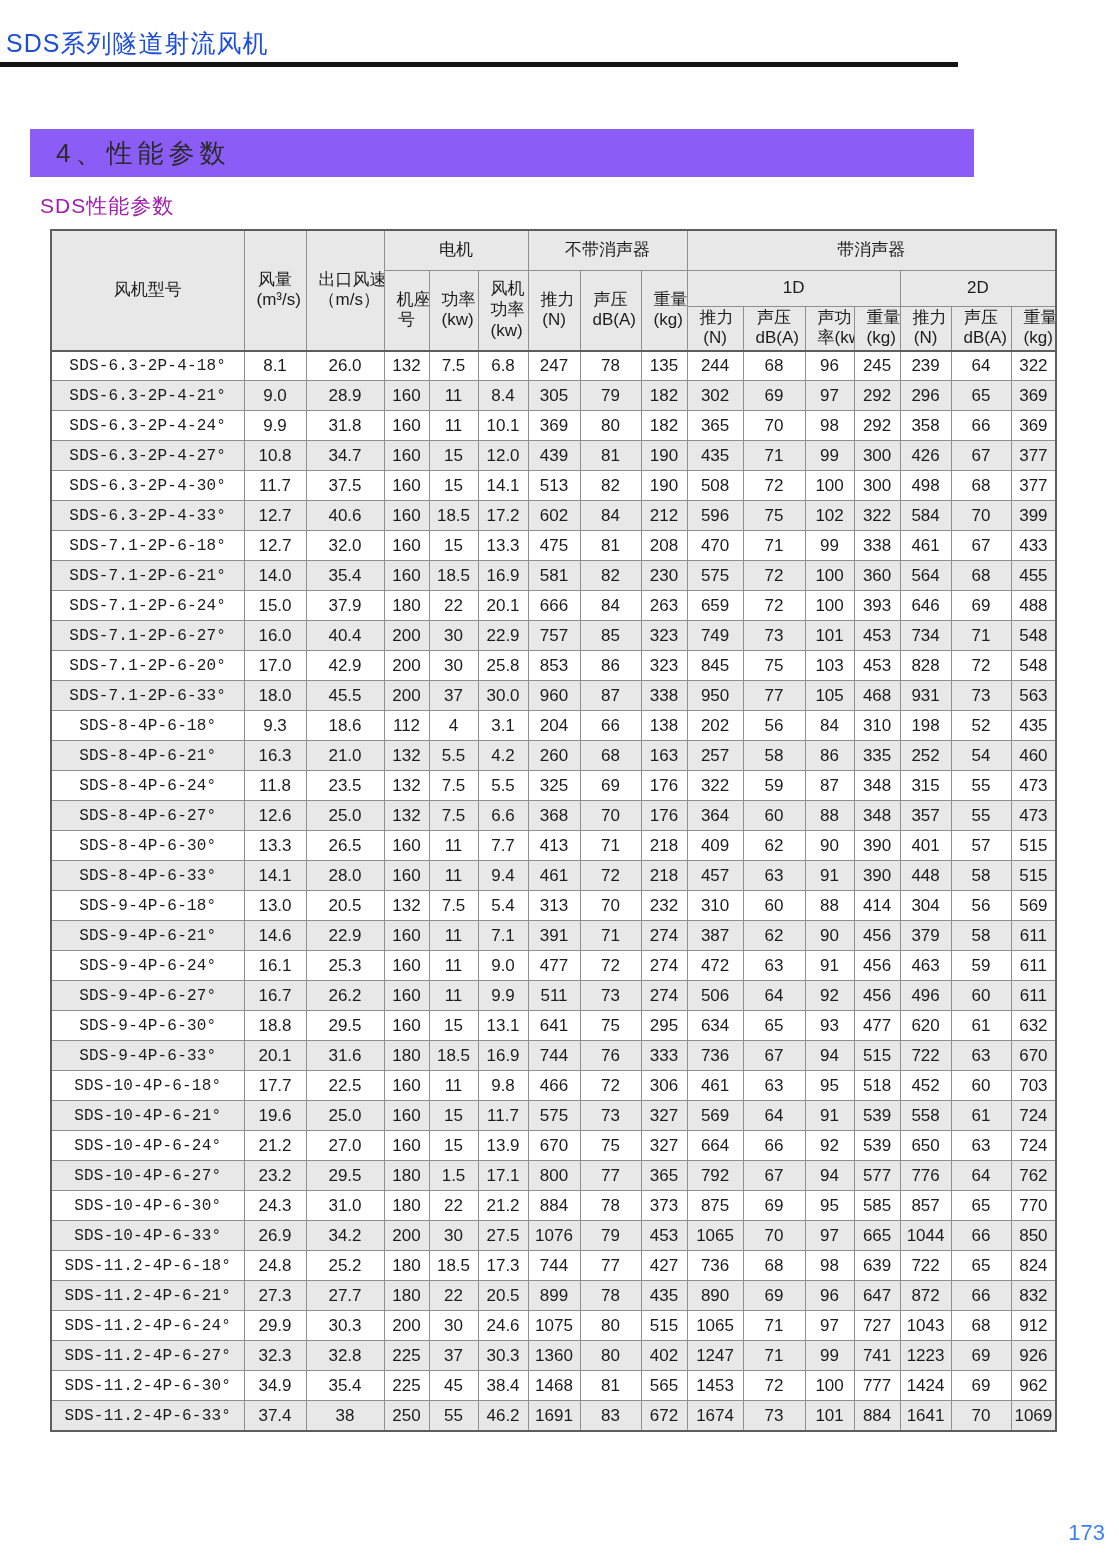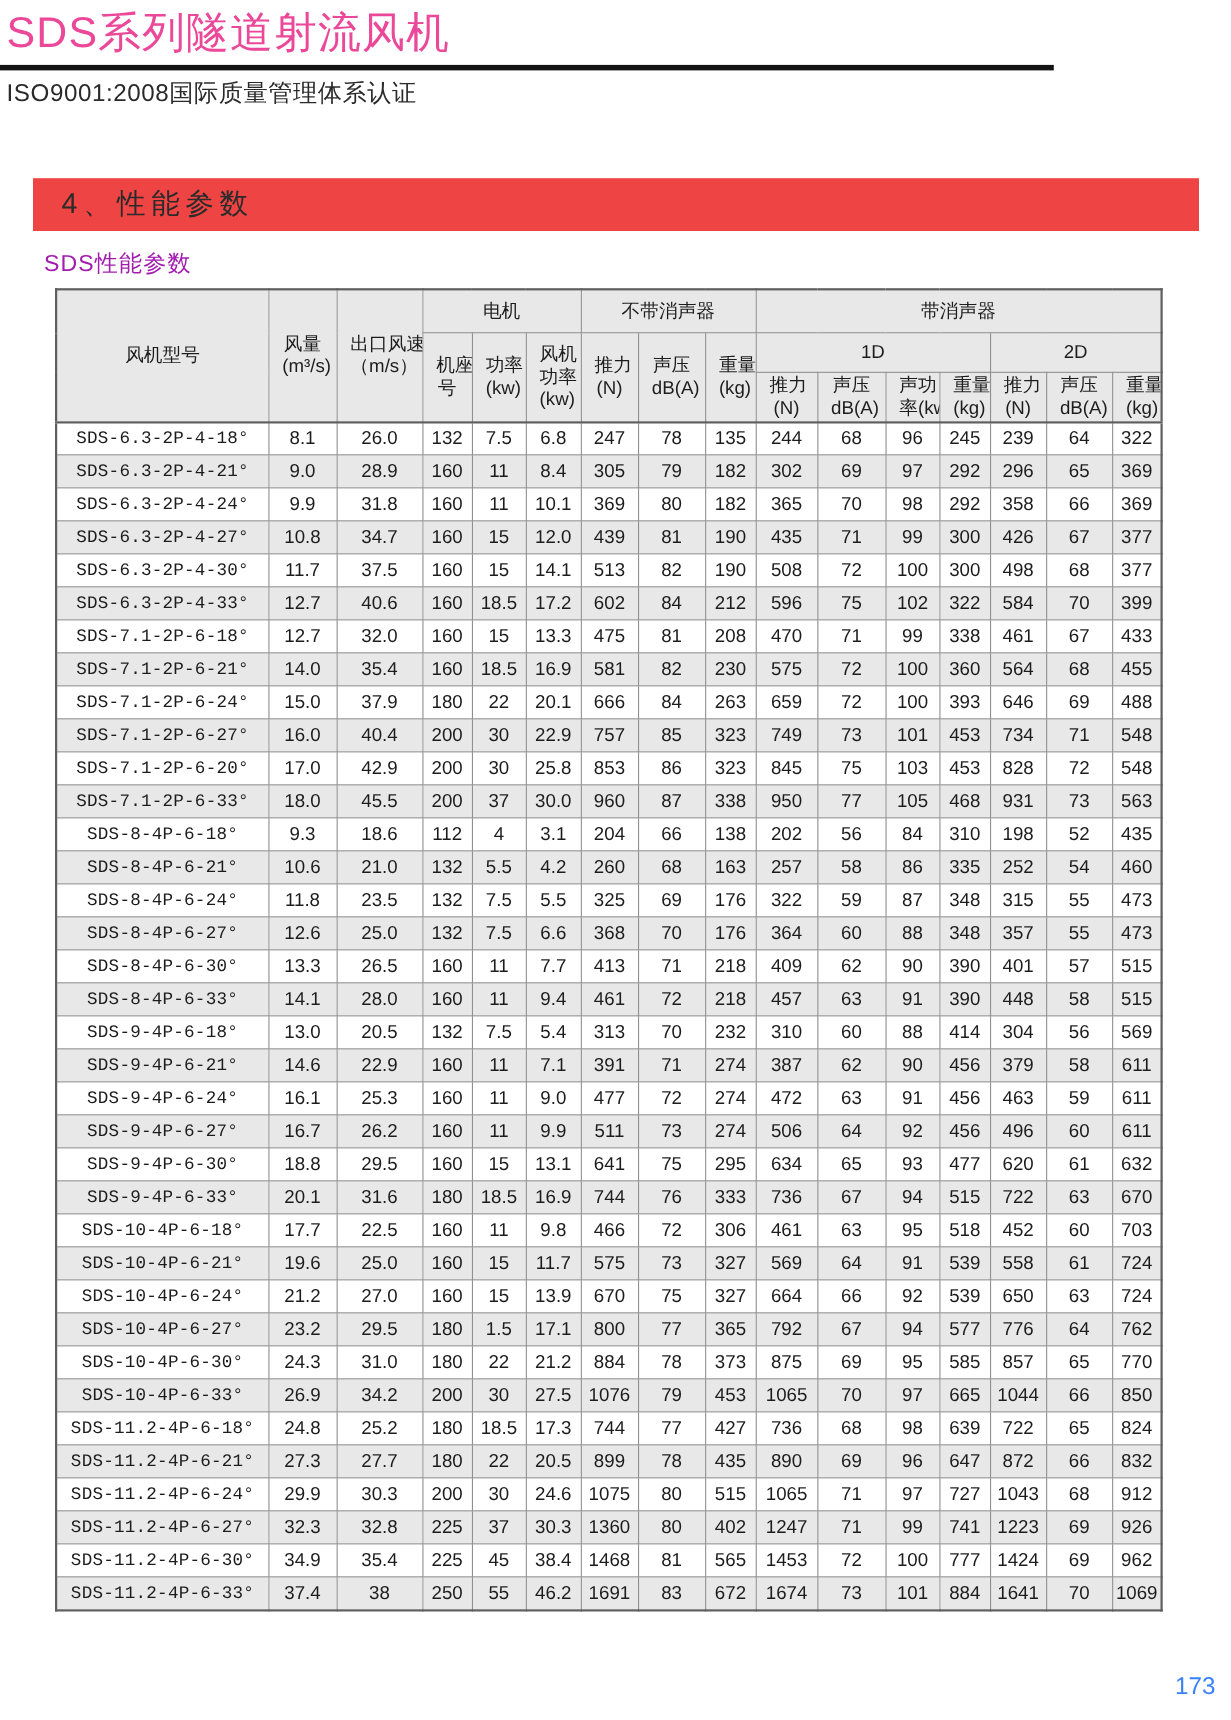--- a/index.html
+++ b/index.html
@@ -1,29 +1,29 @@
 <!DOCTYPE html>
 <html><head>
 <meta charset="utf-8">
 <style>
   * { margin:0; padding:0; box-sizing:border-box; }
   html,body { width:1119px; height:1564px; background:#ffffff; font-family:"Liberation Sans", sans-serif; color:#1c1c1c; overflow:hidden; position:relative; }
 
   
   .page-header { position:relative; padding-top:8px; }
-  .page-title { font-size:39px; letter-spacing:1px; color:#ec4899; padding-left:6px; line-height:1.2; }
+  .page-title { font-size:25px; letter-spacing:1px; color:#1d4ed8; padding-left:6px; line-height:1.2;margin-top:20px; }
   .title-rule { width:958px; height:5px; background:#141414; margin-top:4px; }
   .iso-line { font-size:22px; color:#2a2a2a; padding-left:6px; margin-top:6px; letter-spacing:0.5px; }
 
   .logo { position:absolute; top:8px; right:24px; width:120px; text-align:center; }
   .logo svg { width:82px; height:82px; display:block; margin:0 auto; }
   .logo-text { font-size:16px; font-weight:bold; color:#2d2d2d; letter-spacing:0.2px; margin-top:2px; }
 
   
-  .section-bar { margin:62px 0 0 30px; width:1060px; height:48px; background:#ef4444; display:flex; align-items:center; }
+  .section-bar { margin:62px 0 0 30px; width:944px; height:48px; background:#8b5cf6; display:flex; align-items:center; }
   .section-heading { font-size:26px; letter-spacing:5px; color:#2b2b2b; padding-left:26px; }
   .table-label { margin:15px 0 9px 40px; font-size:21px; letter-spacing:1px; color:#a21caf; }
 
   
   table.perf { border-collapse:collapse; table-layout:fixed; margin-left:50px; width:1005px; border:2px solid #5e5e5e; }
   table.perf th, table.perf td {
     border:1px solid #8f8f8f; text-align:center; vertical-align:middle;
     font-weight:normal; color:#1c1c1c; overflow:hidden; white-space:nowrap;
   }
   thead th { background:#e8e8e8; font-size:17px; line-height:1.22; padding:1px 12px; }
@@ -38,21 +38,20 @@
 
   
   .page-number { position:absolute; top:1520px; right:14px; font-size:22px; color:#3b82f6; }
 </style>
 </head>
 <body>
 
 <div class="page-header">
   <div class="page-title">SDS系列隧道射流风机</div>
   <div class="title-rule"></div>
-  <div class="iso-line">ISO9001:2008国际质量管理体系认证</div>
 
 </div>
 
 <div class="section-bar">
   <div class="section-heading">4、性能参数</div>
 </div>
 
 <div class="table-label">SDS性能参数</div>
 
 <table class="perf">
@@ -379,21 +378,21 @@
         <td>202</td>
         <td>56</td>
         <td>84</td>
         <td>310</td>
         <td>198</td>
         <td>52</td>
         <td>435</td>
       </tr>
       <tr>
         <td class="model-cell">SDS-8-4P-6-21°</td>
-        <td>10.6</td>
+        <td>16.3</td>
         <td>21.0</td>
         <td>132</td>
         <td>5.5</td>
         <td>4.2</td>
         <td>260</td>
         <td>68</td>
         <td>163</td>
         <td>257</td>
         <td>58</td>
         <td>86</td>

